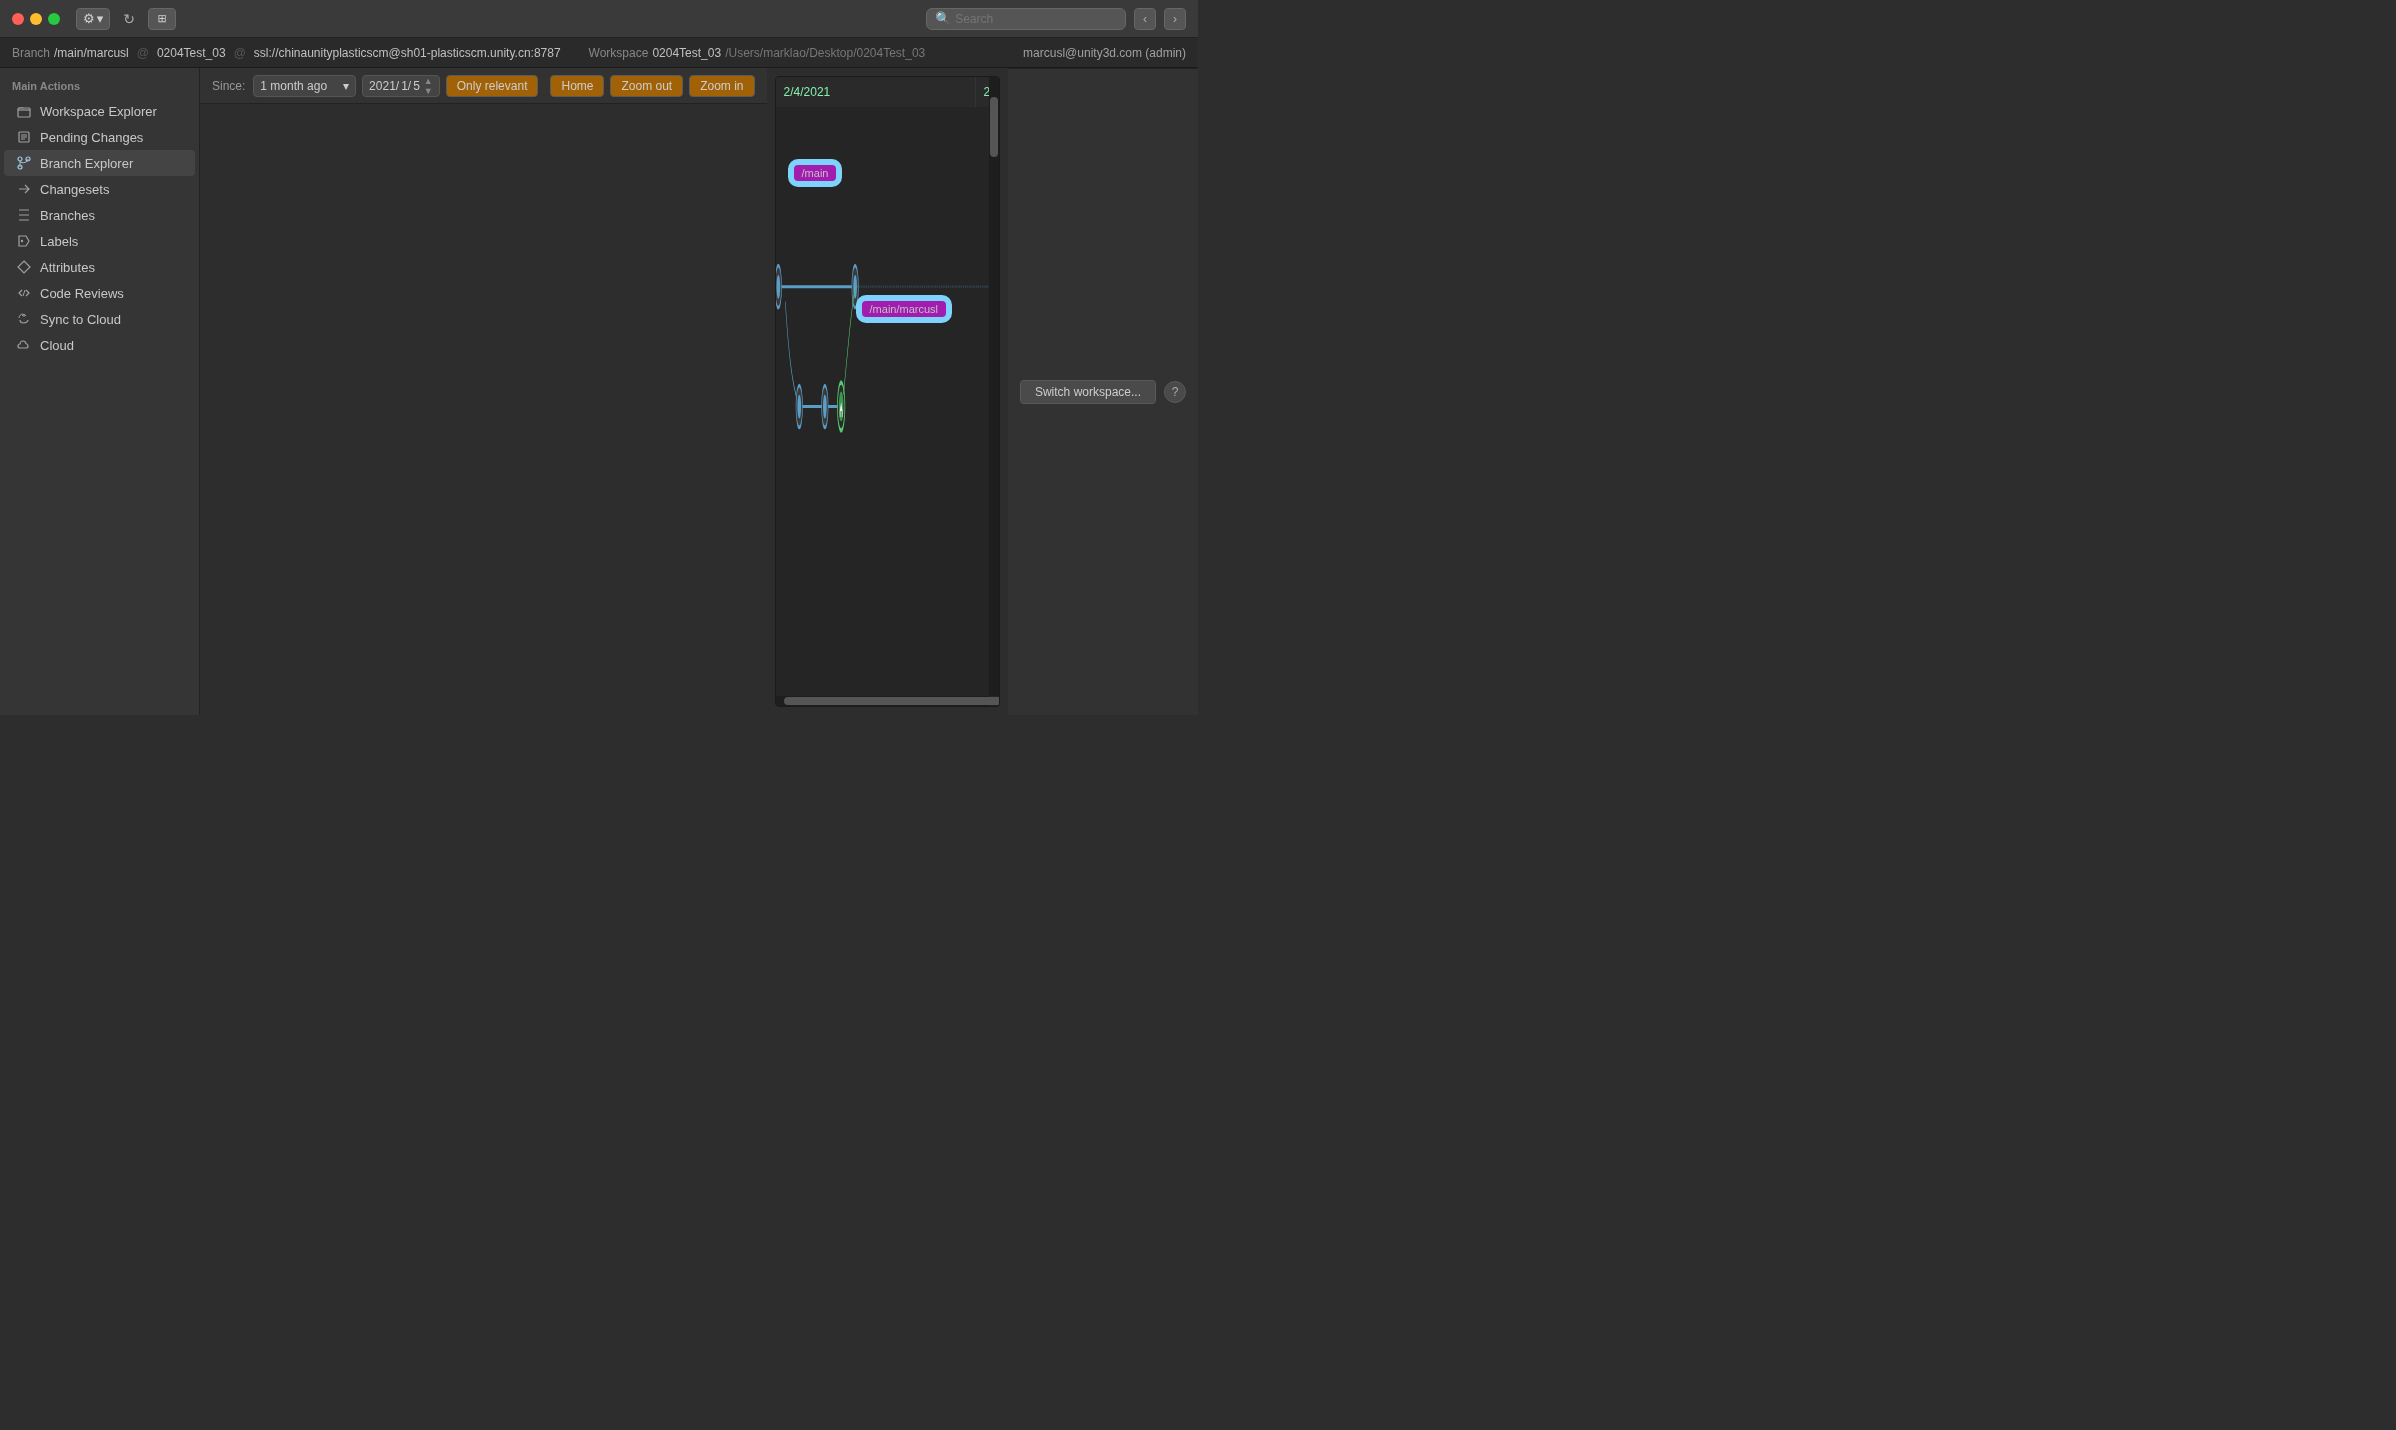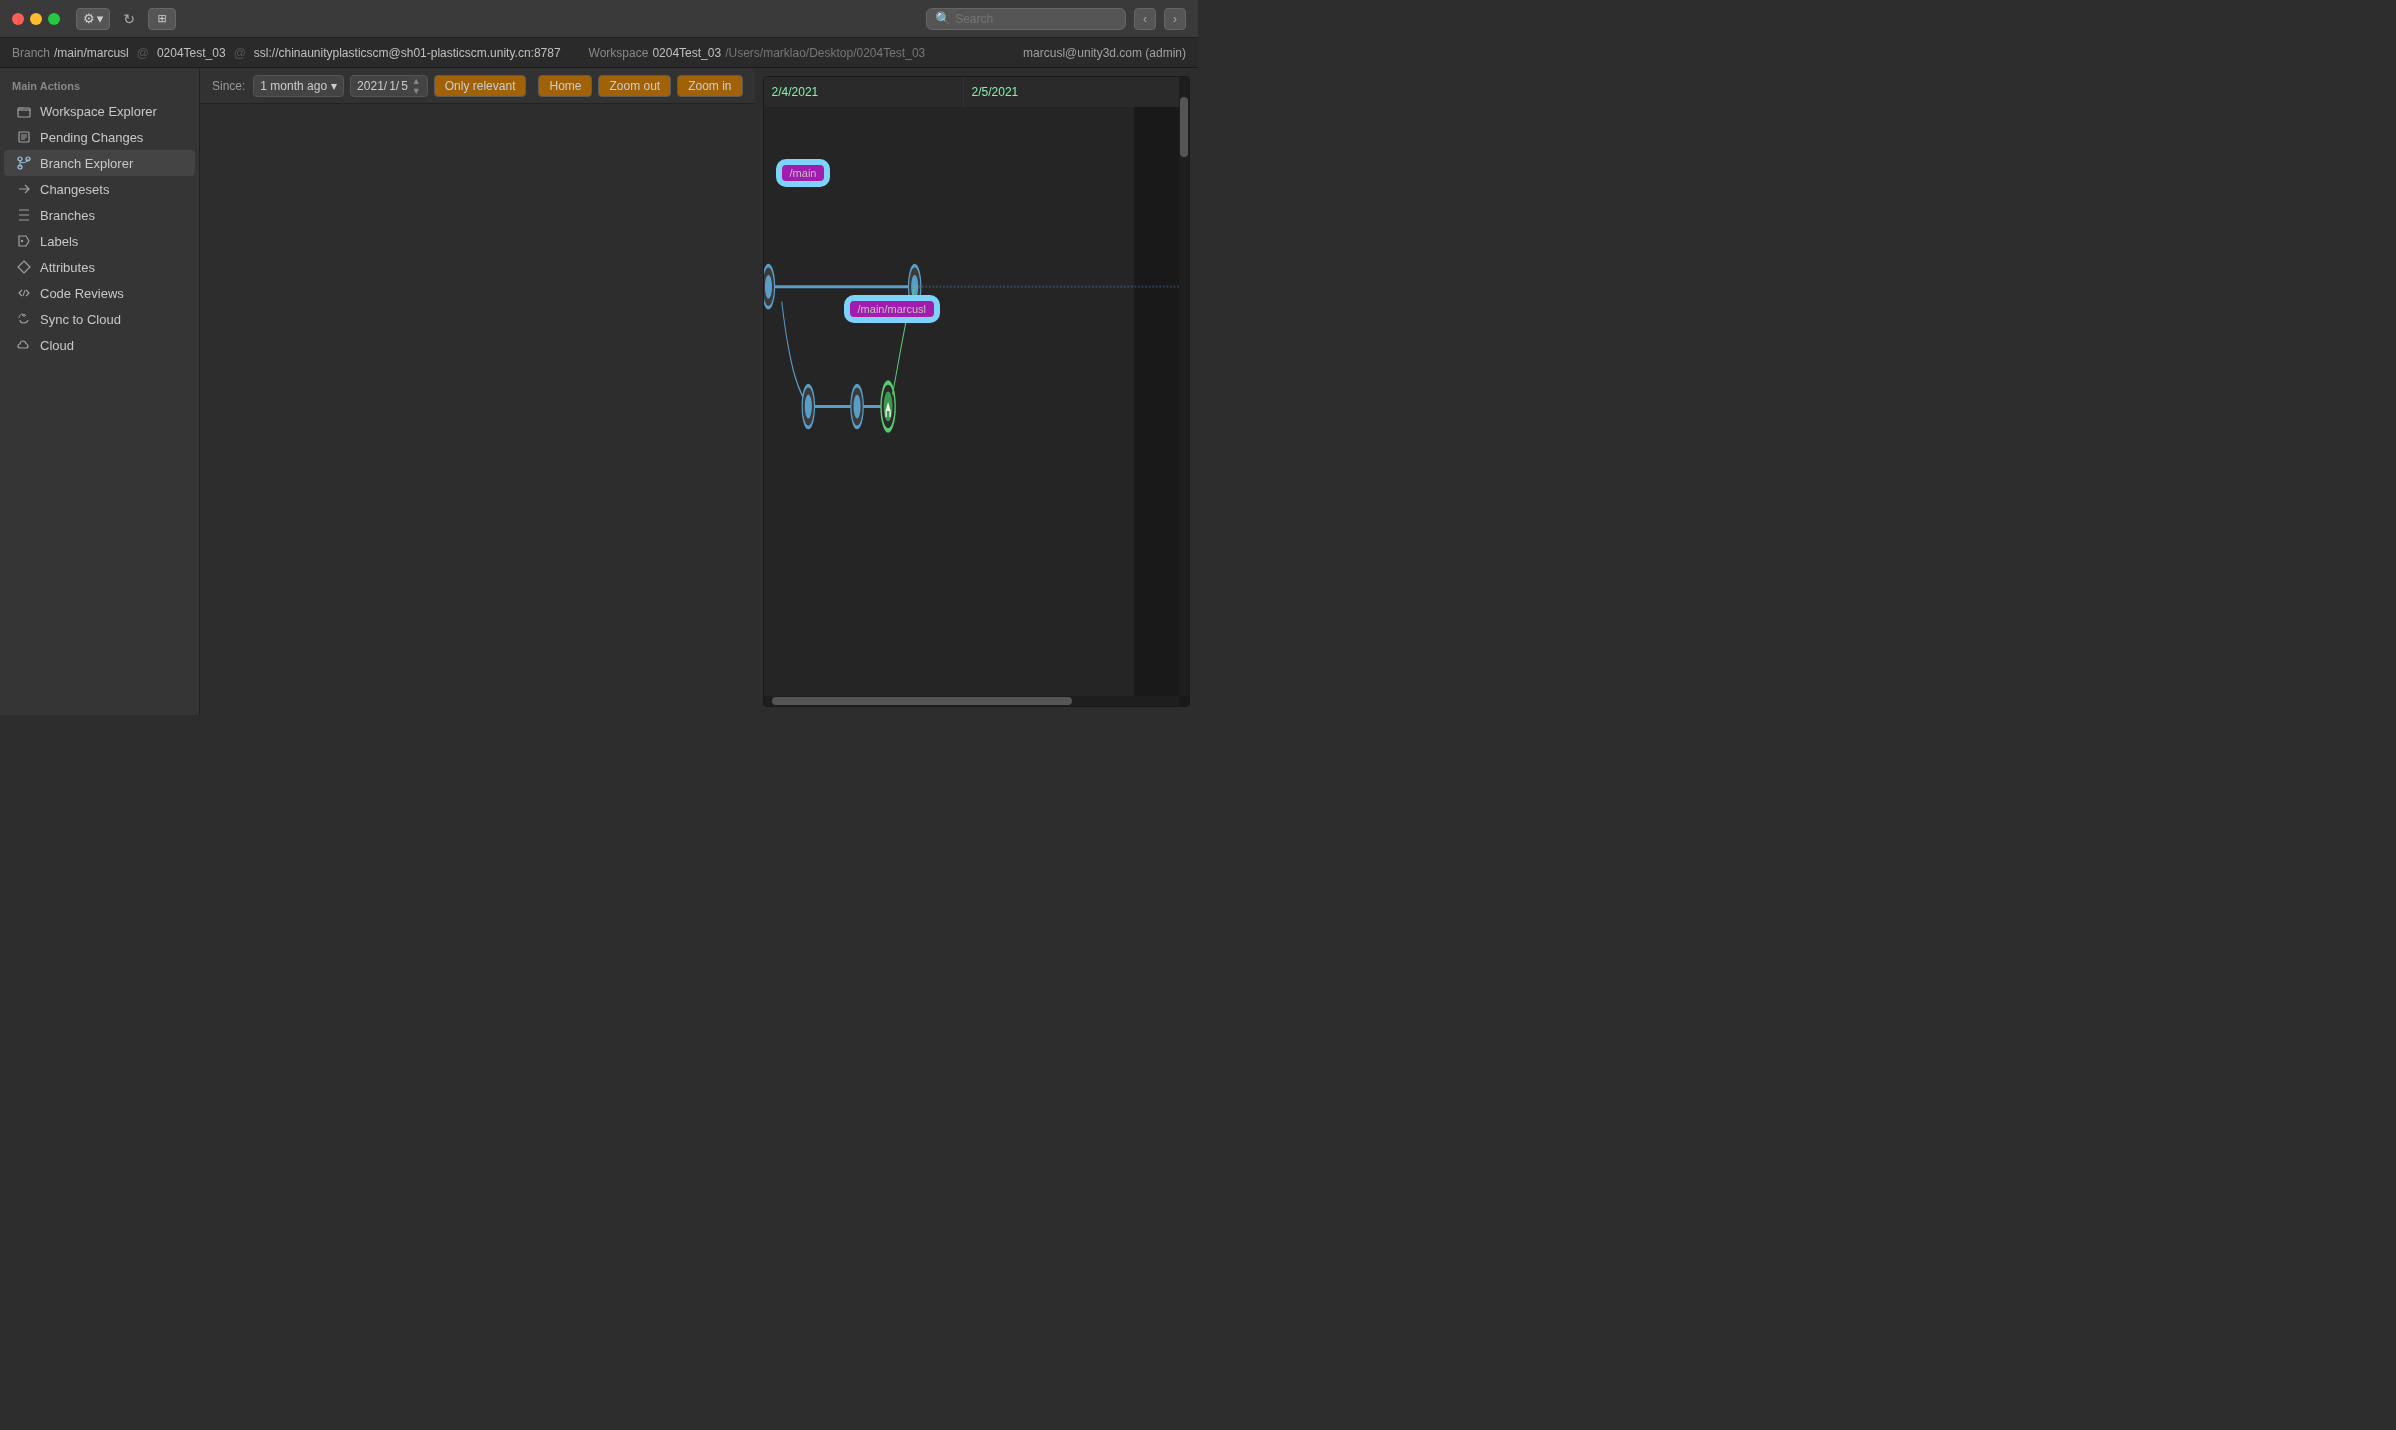--- a/index.html
+++ b/index.html
@@ -193,21 +193,21 @@
     .toolbar-dropdown {
       display: flex;
       align-items: center;
       background: #444;
       border: 1px solid #555;
       border-radius: 4px;
       padding: 2px 6px;
       font-size: 12px;
       color: #ccc;
       cursor: pointer;
-      gap: 4px;
+      gap: 16px;
       height: 22px;
     }
     .toolbar-date-group {
       display: flex;
       align-items: center;
       background: #444;
       border: 1px solid #555;
       border-radius: 4px;
       padding: 2px 6px;
       font-size: 12px;
@@ -583,15 +583,19 @@
       <div class="v-scrollbar-track">
         <div class="v-scrollbar-thumb" style="top: 20px; height: 60px;"></div>
       </div>
 
       <div class="h-scrollbar-track">
         <div class="h-scrollbar-thumb" style="left: 8px; width: 300px;"></div>
       </div>
 
     </div>
 
+    <div class="bottom-bar">
+      <button class="switch-workspace-btn">Switch workspace...</button>
+      <div class="help-btn">?</div>
+    </div>
 
   </div>
 </div>
 
 </body></html>

